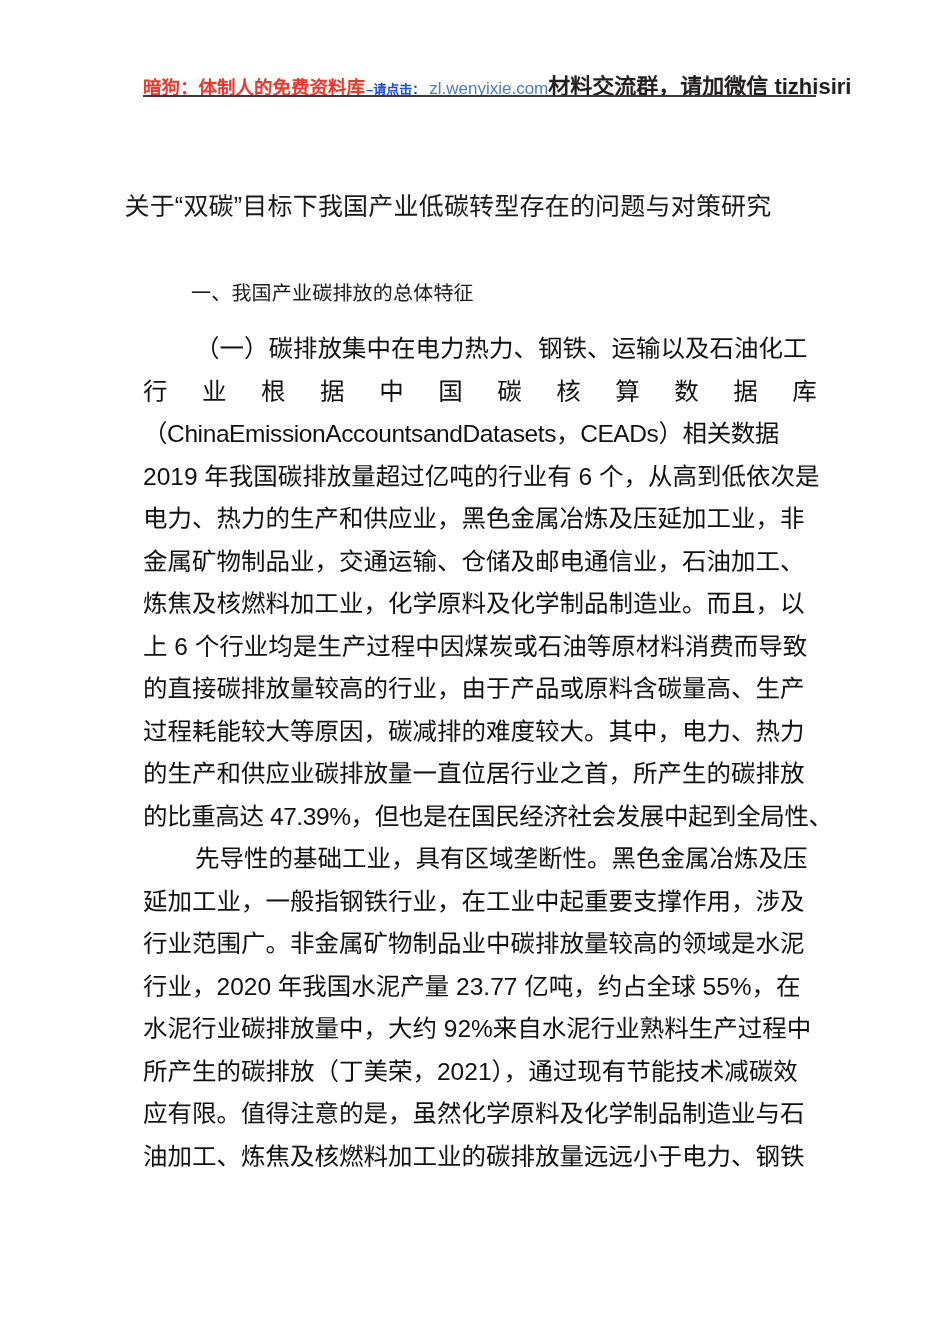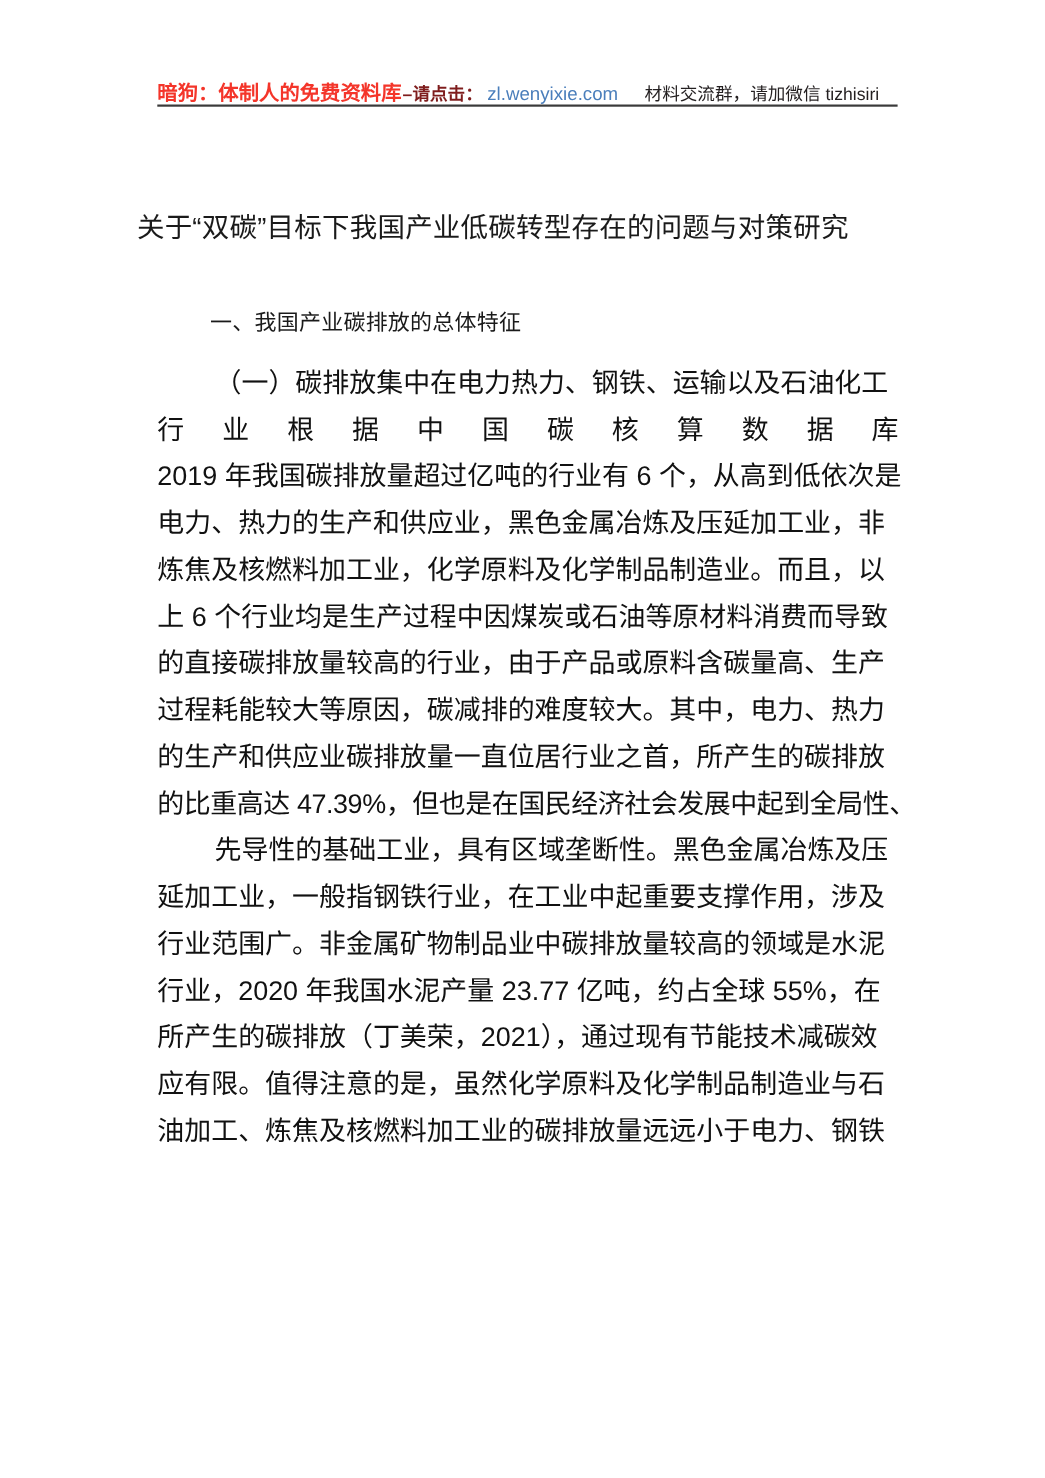--- a/index.html
+++ b/index.html
@@ -37,40 +37,39 @@
     letter-spacing: 0px;
   }
 
   .hdr-red {
     color: #f4352a;
     font-weight: 700;
     font-size: 18.5px;
   }
 
   .hdr-dark {
-    color: #7f1d1d;
+    color: #1d4ed8;
     font-weight: 700;
-    font-size: 16px;
+    font-size: 13px;
     margin-left: 1px;
     text-align: right;
   }
 
   .hdr-link {
     color: #4a7ebb;
     font-weight: 400;
     font-size: 17px;
     margin-left: 4px;
     text-decoration: none;
   }
 
   .hdr-tail {
     color: #231f20;
-    font-weight: 400;
-    font-size: 16px;
-    margin-left: 24px;
+    font-weight: 700;
+    font-size: 22px;
   }
 
   .header-rule {
     position: absolute;
     left: 143px;
     top: 95px;
     width: 673px;
     height: 2px;
     background: #3a3a3a;
   }
@@ -158,30 +157,33 @@
       <span>据</span>
       <span>中</span>
       <span>国</span>
       <span>碳</span>
       <span>核</span>
       <span>算</span>
       <span>数</span>
       <span>据</span>
       <span>库</span>
     </div>
+    <div class="ln tight">（ChinaEmissionAccountsandDatasets，CEADs）相关数据</div>
     <div class="ln">2019 年我国碳排放量超过亿吨的行业有 6 个，从高到低依次是</div>
     <div class="ln">电力、热力的生产和供应业，黑色金属冶炼及压延加工业，非</div>
+    <div class="ln">金属矿物制品业，交通运输、仓储及邮电通信业，石油加工、</div>
     <div class="ln">炼焦及核燃料加工业，化学原料及化学制品制造业。而且，以</div>
     <div class="ln">上 6 个行业均是生产过程中因煤炭或石油等原材料消费而导致</div>
     <div class="ln">的直接碳排放量较高的行业，由于产品或原料含碳量高、生产</div>
     <div class="ln">过程耗能较大等原因，碳减排的难度较大。其中，电力、热力</div>
     <div class="ln">的生产和供应业碳排放量一直位居行业之首，所产生的碳排放</div>
     <div class="ln tight">的比重高达 47.39%，但也是在国民经济社会发展中起到全局性、</div>
     <div class="ln indent">先导性的基础工业，具有区域垄断性。黑色金属冶炼及压</div>
     <div class="ln">延加工业，一般指钢铁行业，在工业中起重要支撑作用，涉及</div>
     <div class="ln">行业范围广。非金属矿物制品业中碳排放量较高的领域是水泥</div>
     <div class="ln">行业，2020 年我国水泥产量 23.77 亿吨，约占全球 55%，在</div>
+    <div class="ln">水泥行业碳排放量中，大约 92%来自水泥行业熟料生产过程中</div>
     <div class="ln">所产生的碳排放（丁美荣，2021），通过现有节能技术减碳效</div>
     <div class="ln">应有限。值得注意的是，虽然化学原料及化学制品制造业与石</div>
     <div class="ln">油加工、炼焦及核燃料加工业的碳排放量远远小于电力、钢铁</div>
   </div>
 
 </div>
 
 </body></html>

